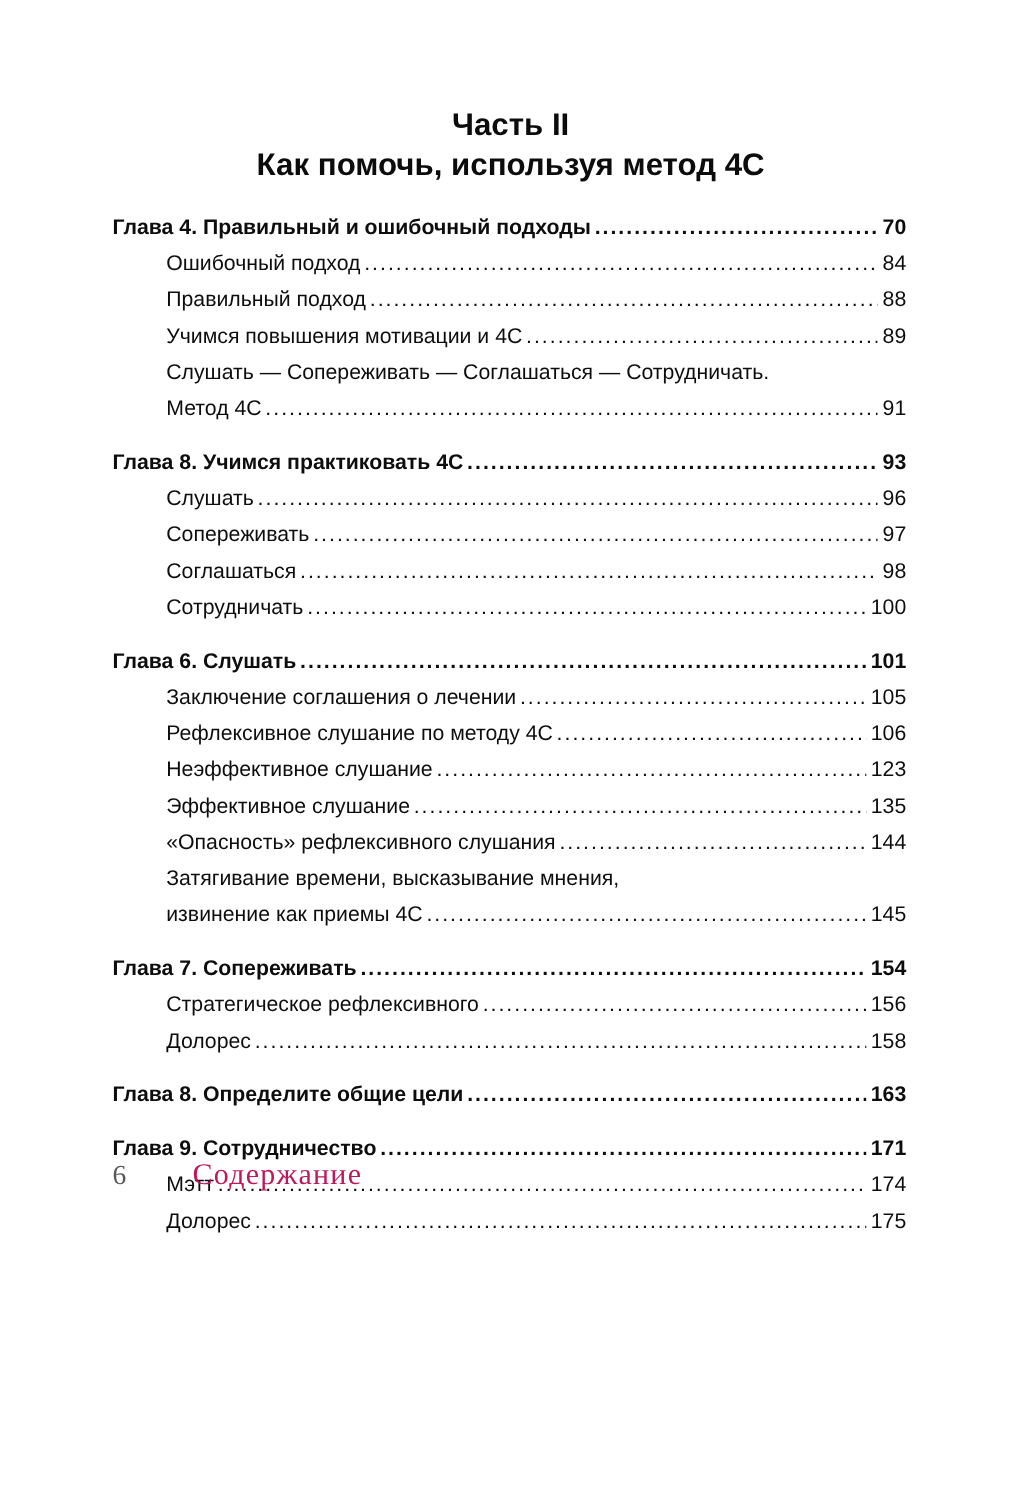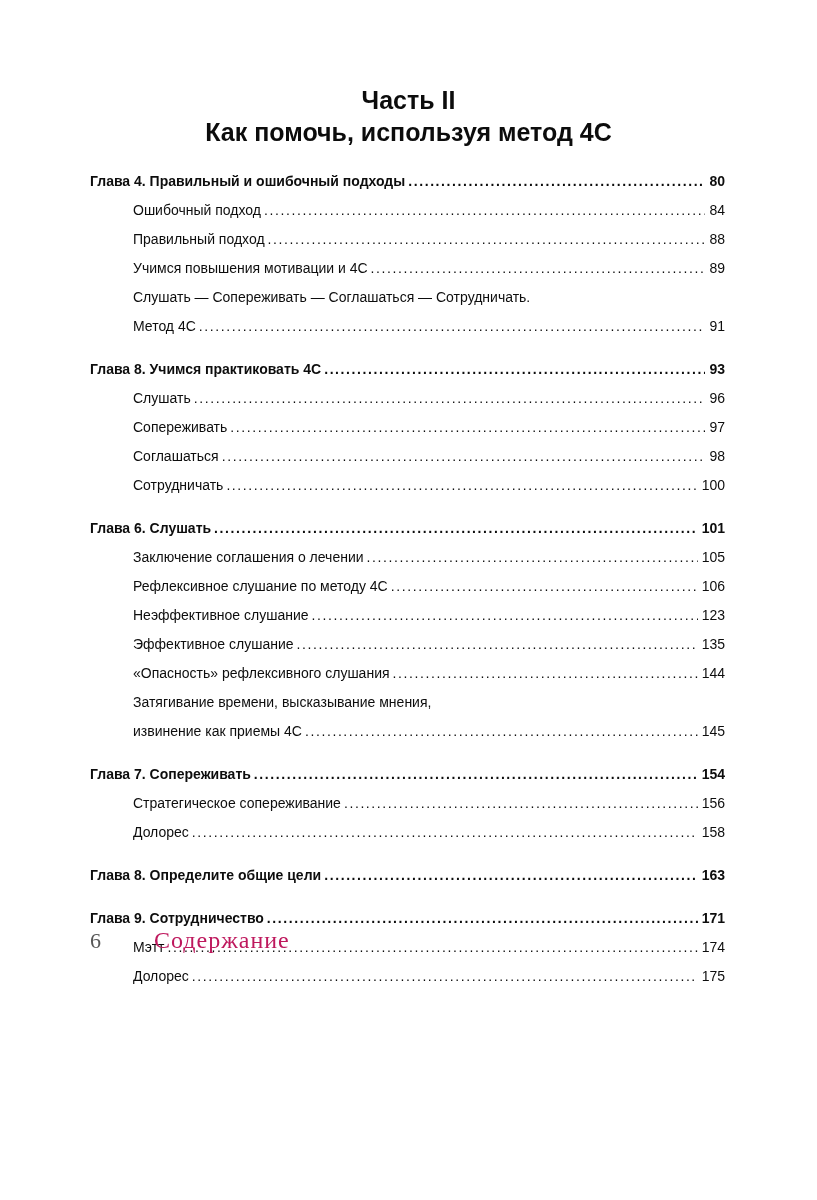--- a/index.html
+++ b/index.html
@@ -18,21 +18,21 @@
     text-align: center;
     font-weight: 700;
     font-size: 25px;
     line-height: 32px;
     color: #0c0c0c;
   }
   .toc {
     margin: 19px 92px 0 90px; 
   }
   .entry {
-    font-size: 14px;
+    font-size: 17px;
     line-height: 29px;
   }
   .row {
     display: flex;
     align-items: baseline;
   }
   .entry.sub { padding-left: 43px; font-weight: 400; }
   .entry.chapter { font-weight: 700; margin-top: 14px; }
   .toc .entry.chapter:first-child { margin-top: 0; }
   .t { white-space: nowrap; }
@@ -76,21 +76,21 @@
   <header class="part-header">
     <div>Часть II</div>
     <div>Как помочь, используя метод 4С</div>
   </header>
 
   <main class="toc">
 
     <div class="entry chapter row">
       <span class="t">Глава 4. Правильный и ошибочный подходы</span>
       <span class="dots"></span>
-      <span class="pg">80</span>
+      <span class="pg">70</span>
     </div>
 
     <div class="entry sub row">
       <span class="t">Ошибочный подход</span>
       <span class="dots"></span>
       <span class="pg">84</span>
     </div>
 
     <div class="entry sub row">
       <span class="t">Правильный подход</span>
@@ -188,21 +188,21 @@
       </div>
     </div>
 
     <div class="entry chapter row">
       <span class="t">Глава 7. Сопереживать</span>
       <span class="dots"></span>
       <span class="pg">154</span>
     </div>
 
     <div class="entry sub row">
-      <span class="t">Стратегическое сопереживание</span>
+      <span class="t">Стратегическое рефлексивного</span>
       <span class="dots"></span>
       <span class="pg">156</span>
     </div>
 
     <div class="entry sub row">
       <span class="t">Долорес</span>
       <span class="dots"></span>
       <span class="pg">158</span>
     </div>
 

